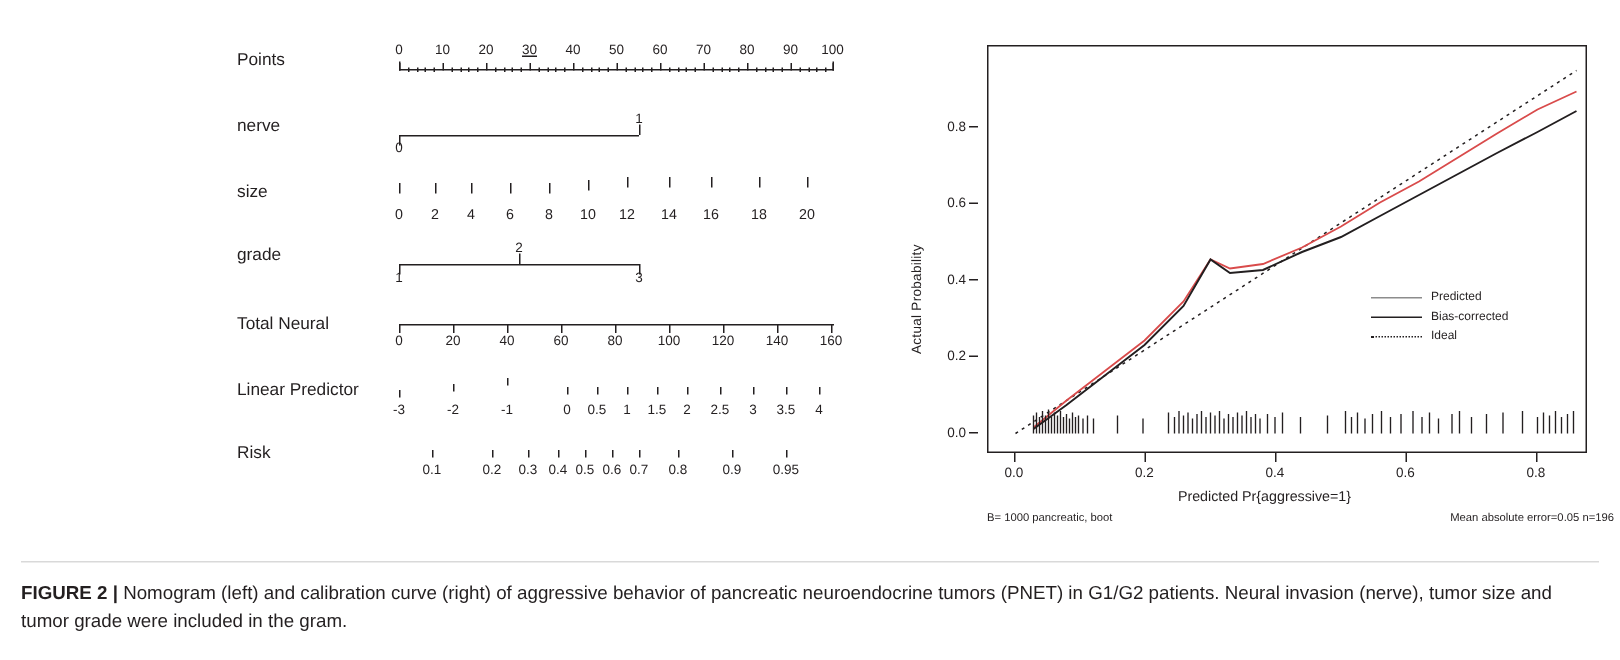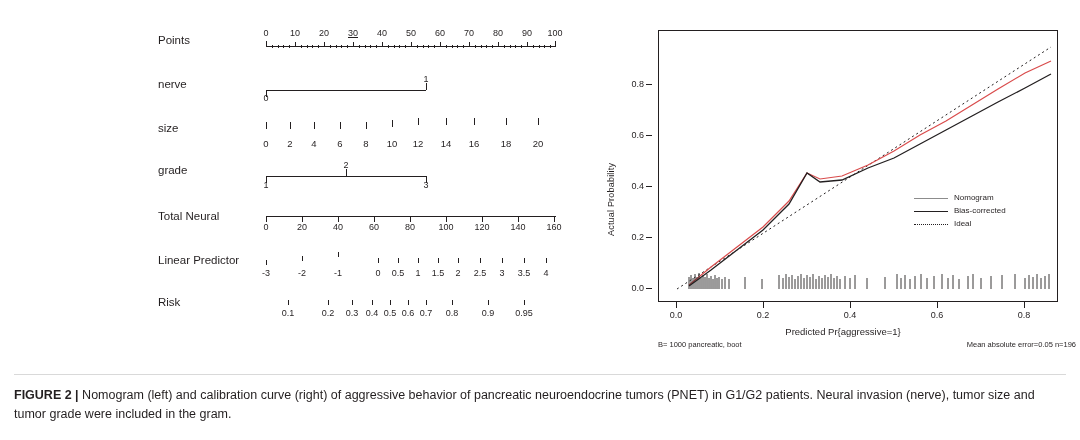--- a/index.html
+++ b/index.html
@@ -372,21 +372,21 @@
             <line x1="386" y1="258" x2="386" y2="245"></line>
           <line x1="390" y1="258" x2="390" y2="243"></line>
         </g>
       </svg>
 
       <div class="legend">
         <div class="legend-row k-apparent">
           <span class="legend-key">
               <i></i>
             </span>
-          <span>Nomogram</span>
+          <span>Predicted</span>
         </div>
         <div class="legend-row k-bias">
           <span class="legend-key">
               <i></i>
             </span>
           <span>Bias-corrected</span>
         </div>
         <div class="legend-row k-ideal">
           <span class="legend-key">
               <i></i>

